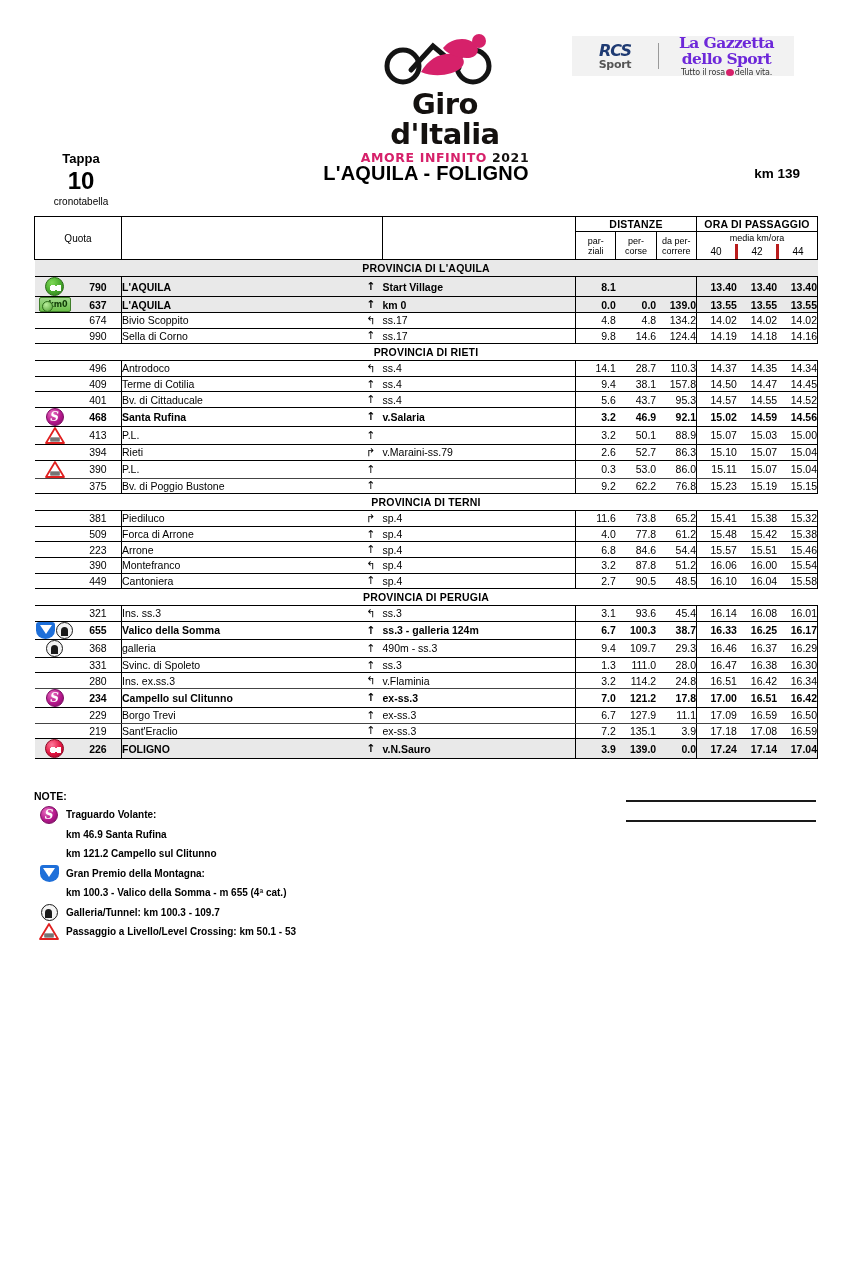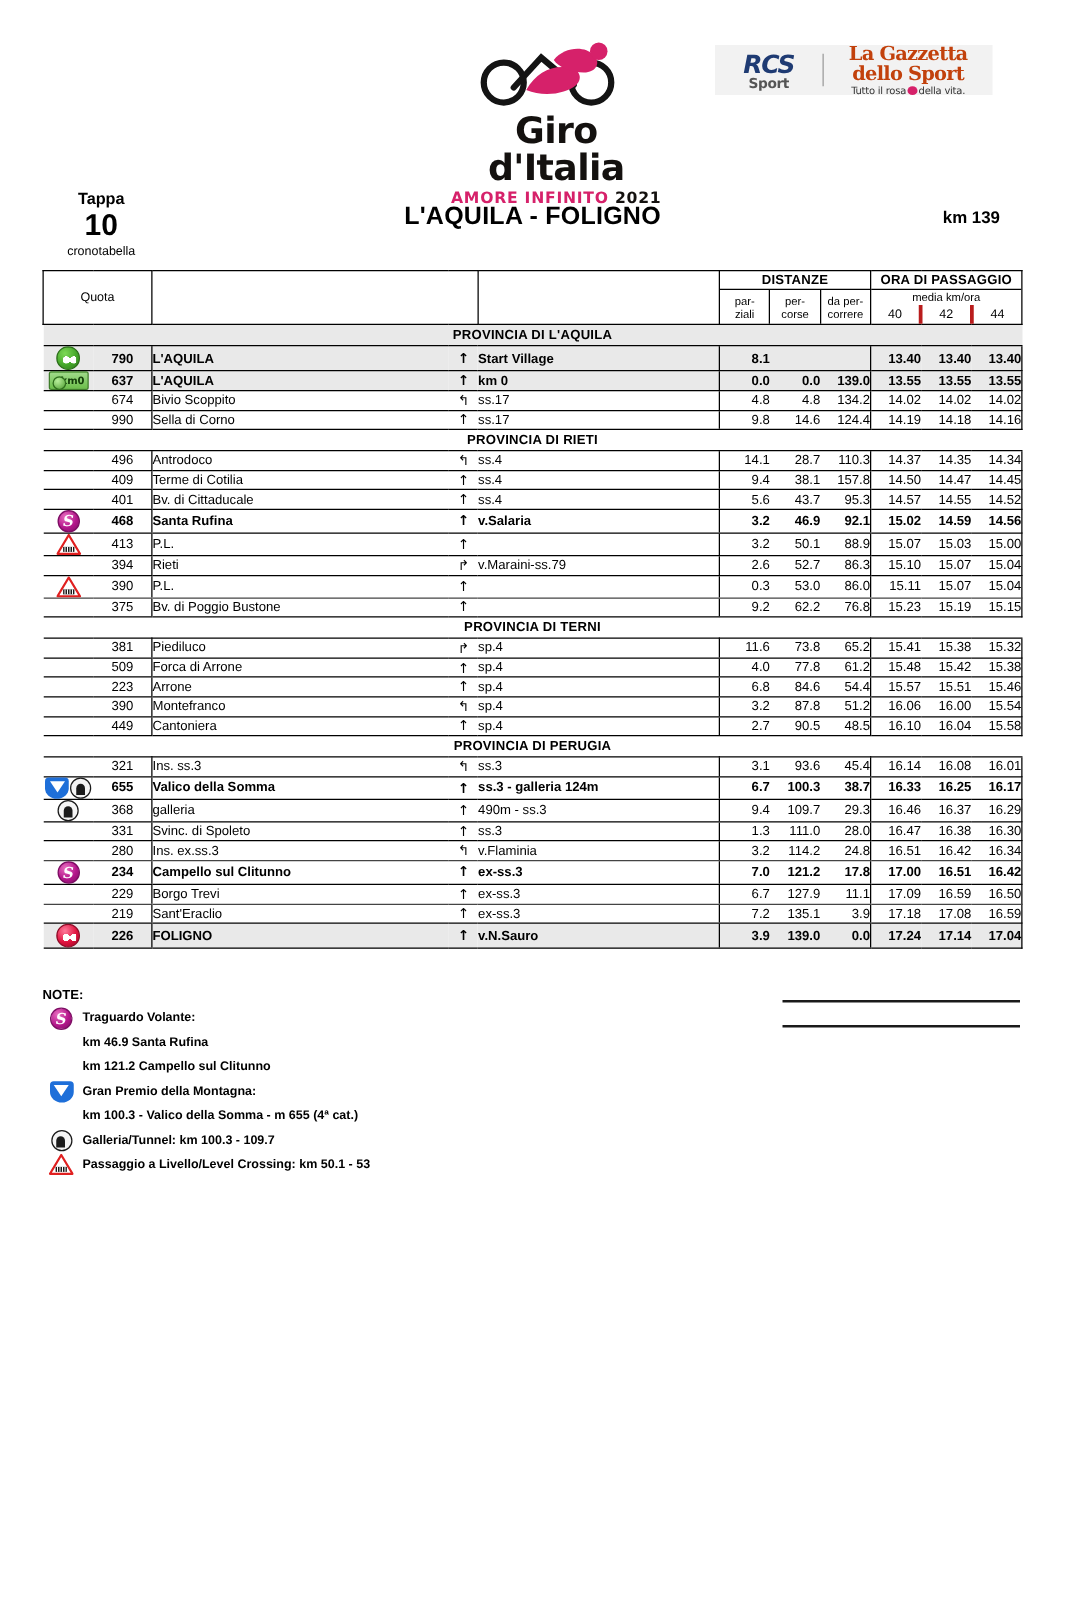--- a/index.html
+++ b/index.html
@@ -52,33 +52,33 @@
     width: 222px; height: 40px;
     background: #f2f2f2;
     display: flex; align-items: center;
   }
   .rcs-left {
     width: 86px; text-align: center;
     font-family: "DejaVu Sans", sans-serif;
     line-height: 1;
   }
   .rcs-r {
-    font-size: 20px; font-weight: bold; font-style: italic;
+    font-size: 16px; font-weight: bold; font-style: italic;
     color: #1f3b73; letter-spacing: -1px;
   }
   .rcs-sport {
     font-size: 11px; font-weight: bold; color: #555;
     letter-spacing: -0.3px;
   }
   .rcs-div { width: 1px; height: 26px; background: #9a9a9a; }
   .rcs-right { flex: 1; text-align: center; line-height: 1.05; }
   .gaz-title {
     font-family: "DejaVu Serif", serif;
     font-weight: bold; font-size: 15.5px;
-    letter-spacing: -0.6px; color: #c2410c;
+    letter-spacing: -0.6px; color: #6d28d9;
   }
   .gaz-sub {
     font-family: "DejaVu Sans", sans-serif;
     font-size: 8px; color: #333; margin-top: 2px;
     letter-spacing: -0.2px;
   }
   .gaz-dot {
     display: inline-block; width: 8px; height: 7px;
     border-radius: 50%; background: #d6216a;
     vertical-align: -1px; margin: 0 1px;

